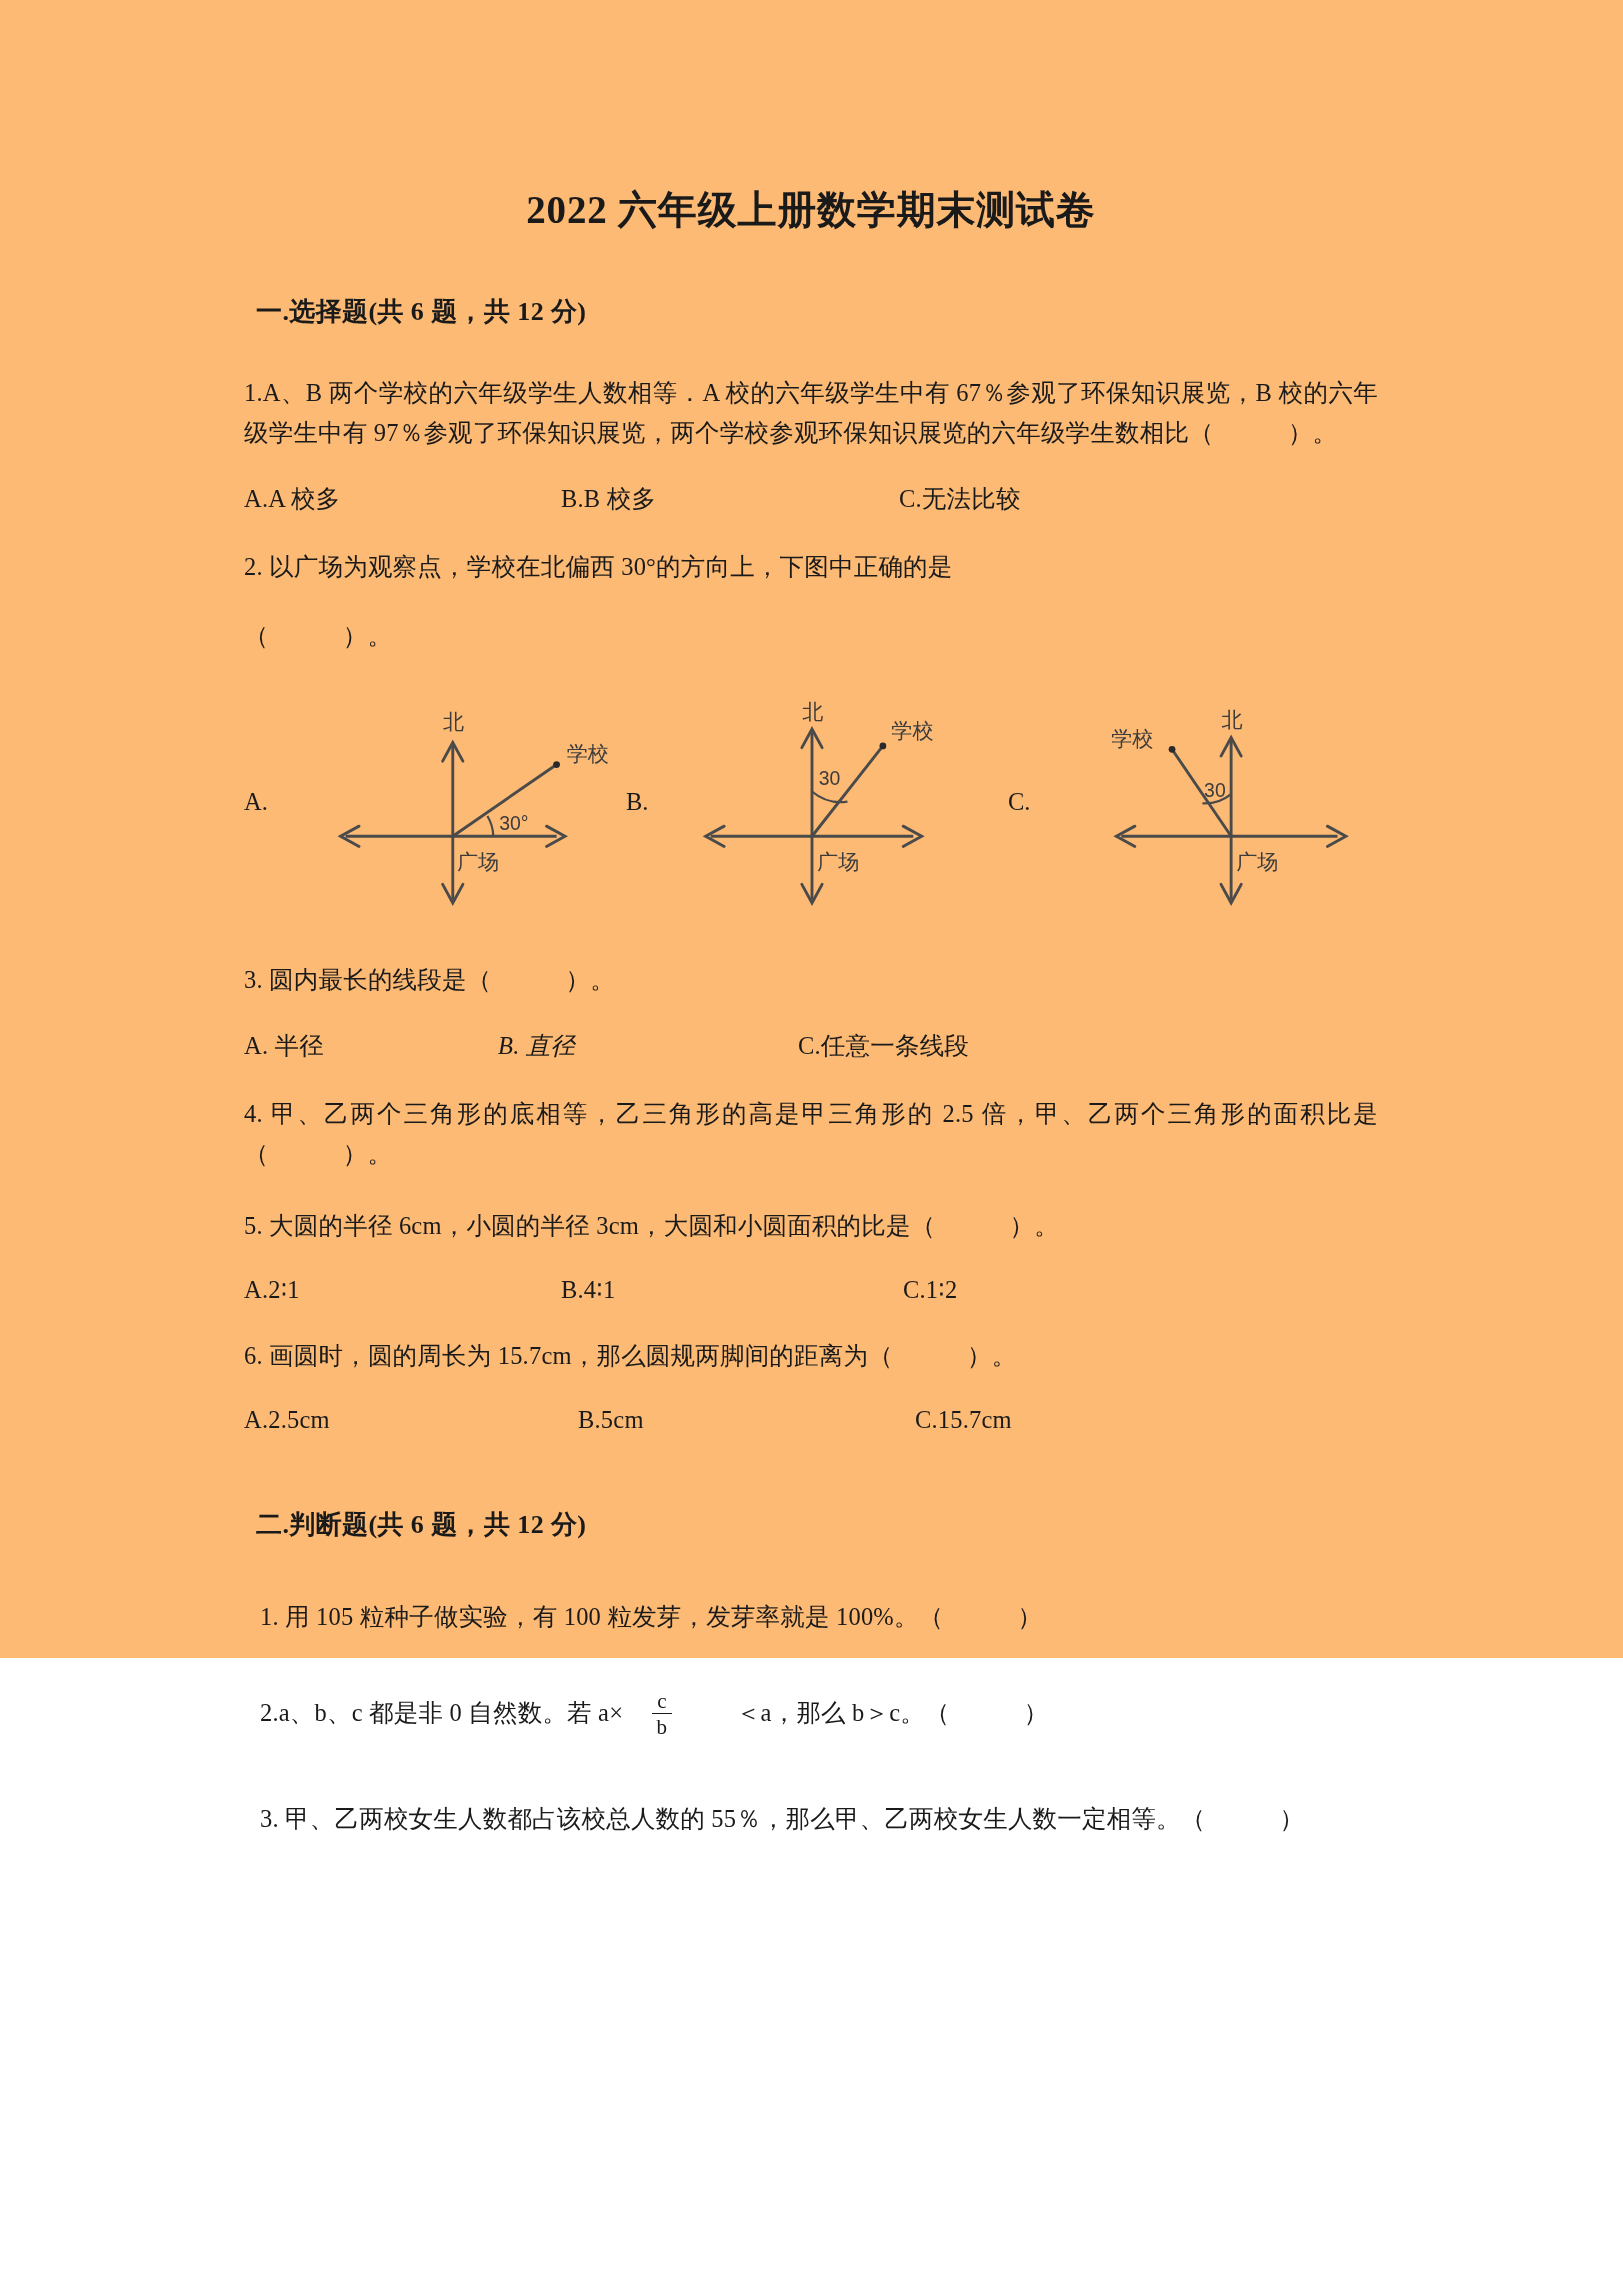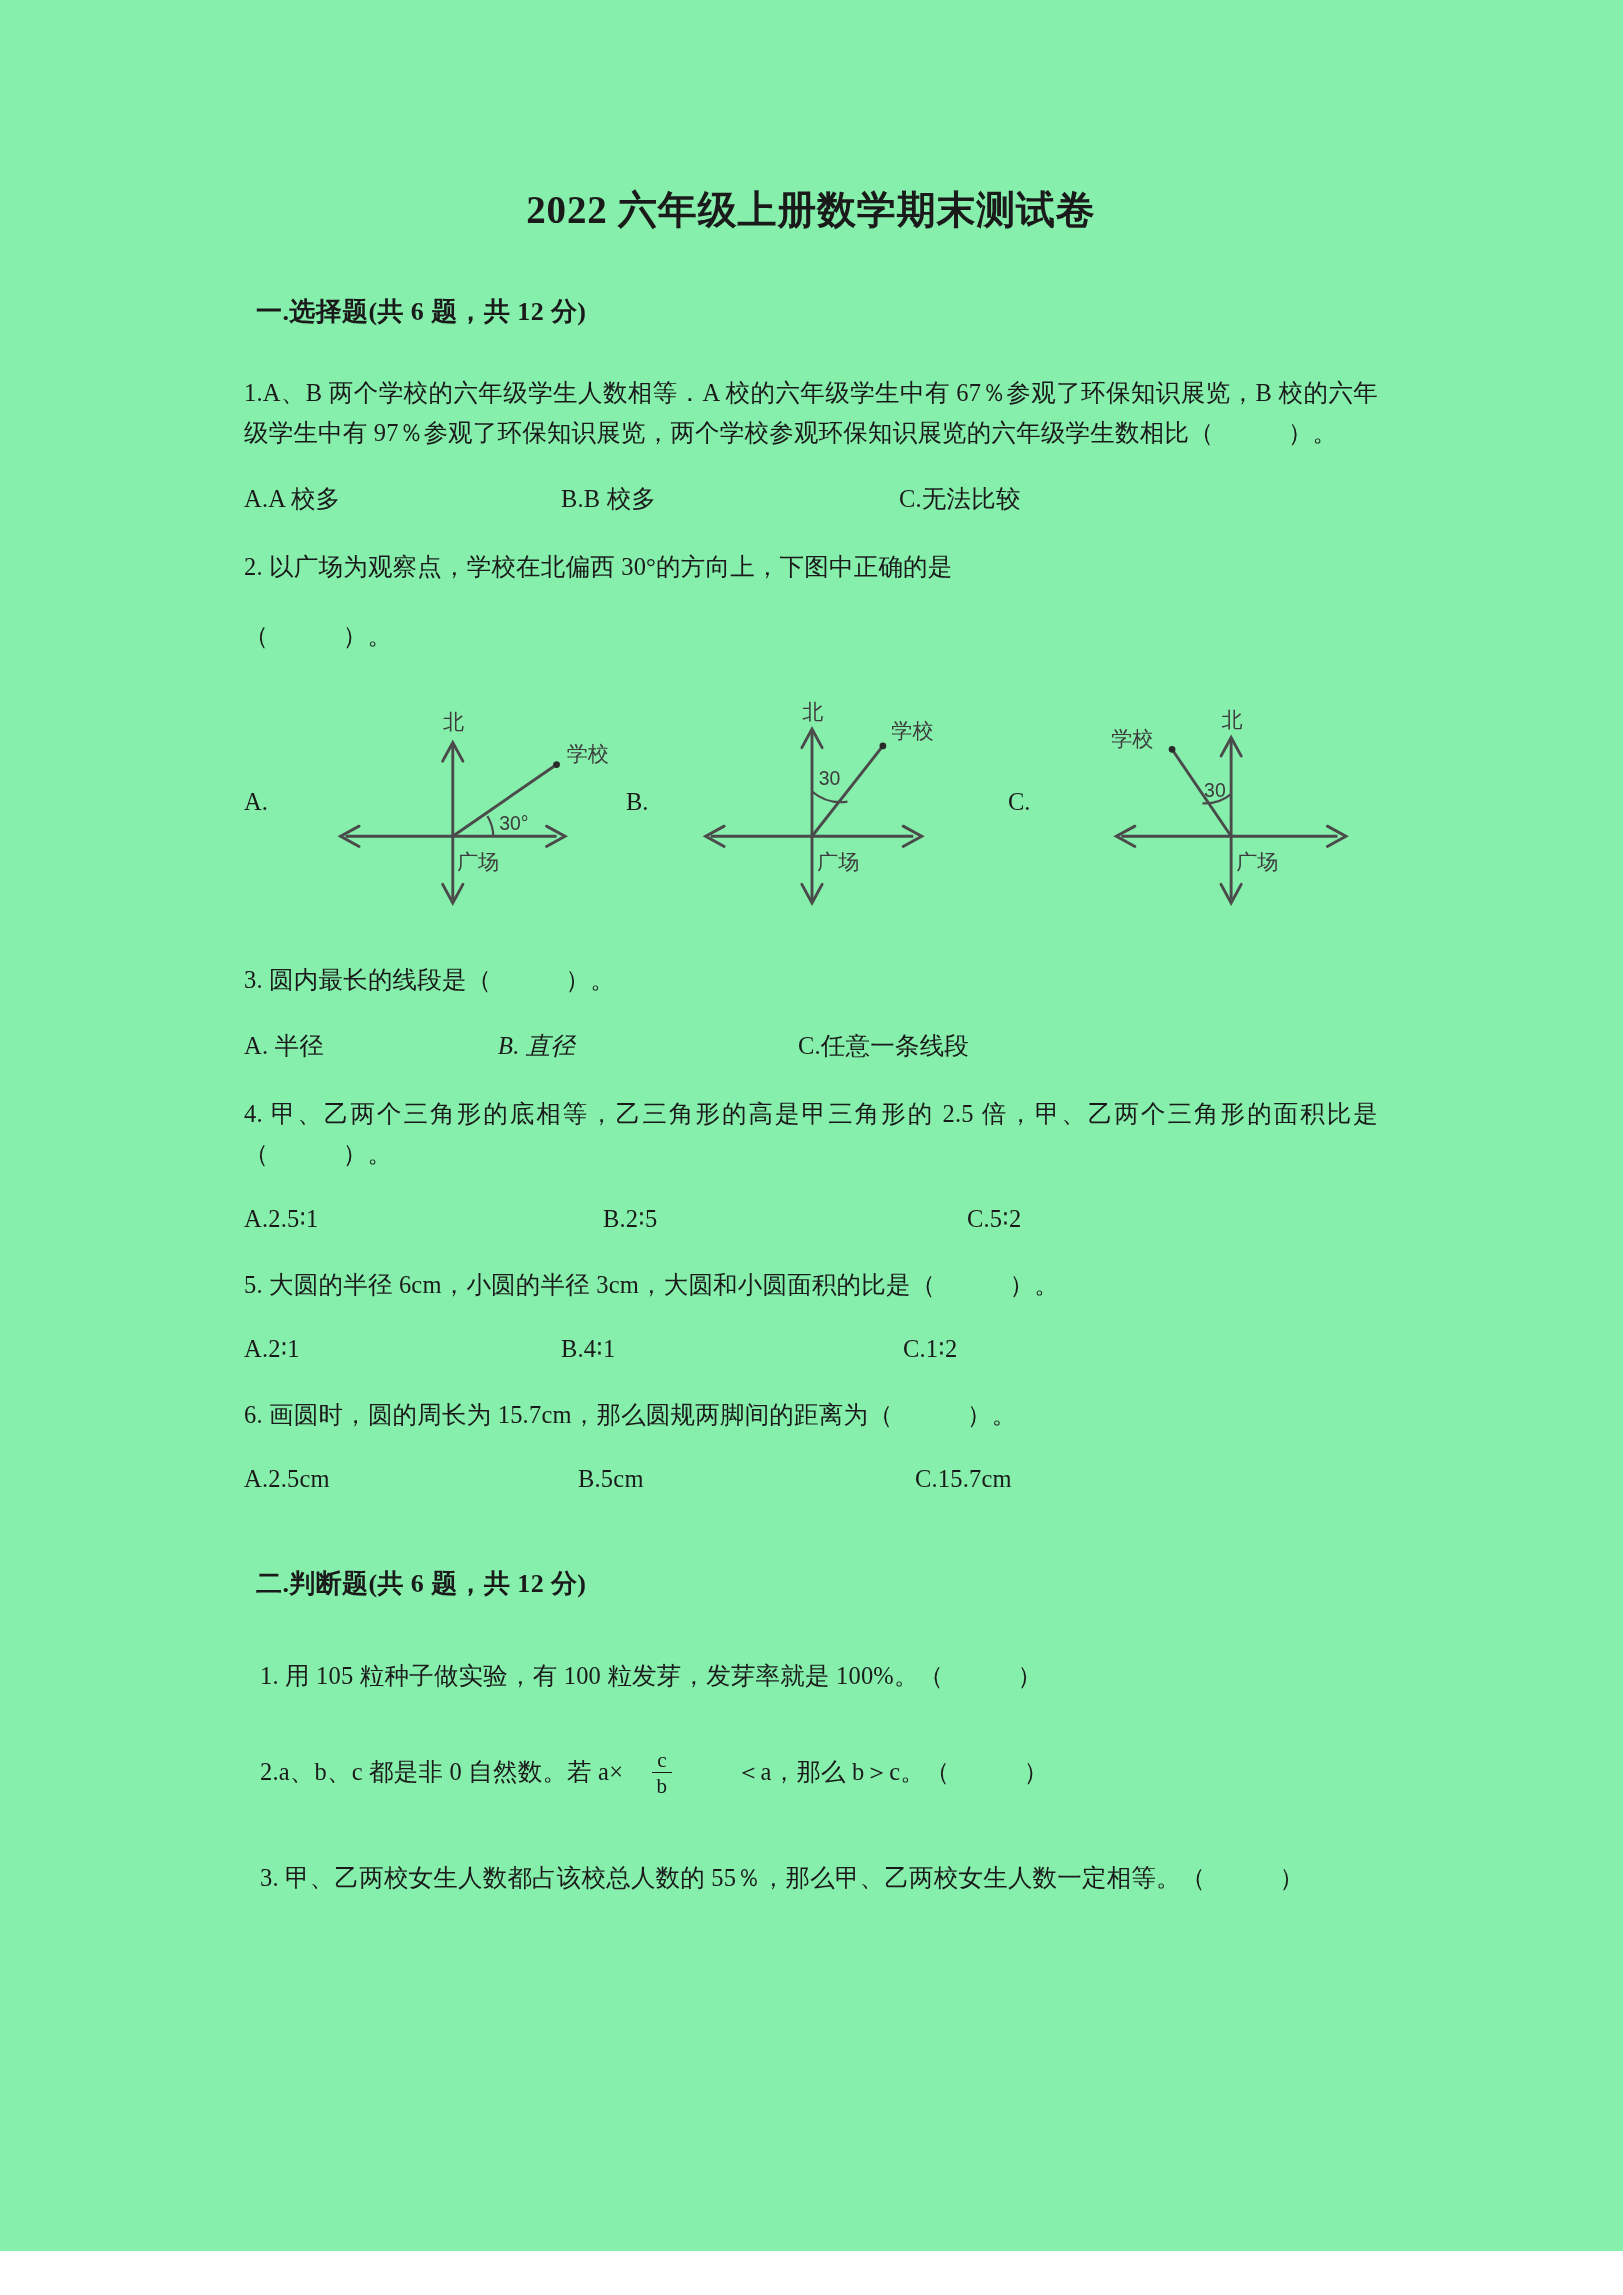--- a/index.html
+++ b/index.html
@@ -12,22 +12,22 @@
     height: 2295px;
     font-family: "Liberation Serif", "DejaVu Serif", serif;
     color: #1a1a1a;
     position: relative;
     overflow: hidden;
   }
   .page {
     position: absolute;
     left: 0; top: 0;
     width: 1623px;
-    height: 2251px;
-    background: #86efac;
+    height: 1658px;
+    background: #fdba74;
     box-sizing: border-box;
     padding: 0 245px 0 244px;
   }
   .doc-title {
     text-align: center;
     font-size: 39px;
     font-weight: bold;
     letter-spacing: 0.8px;
     margin: 0;
     padding-top: 188px;
@@ -205,25 +205,20 @@
   </div>
 
   <div class="q" style="padding-top:52px">3. 圆内最长的线段是（　　　）。</div>
   <div class="opts w2">
     <span class="opt">A. 半径</span>
     <span class="opt">B. 直径</span>
     <span class="opt">C.任意一条线段</span>
   </div>
 
   <div class="q">4. 甲、乙两个三角形的底相等，乙三角形的高是甲三角形的 2.5 倍，甲、乙两个三角形的面积比是（　　　）。</div>
-  <div class="opts w3">
-    <span class="opt">A.2.5∶1</span>
-    <span class="opt">B.2∶5</span>
-    <span class="opt">C.5∶2</span>
-  </div>
 
   <div class="q">5. 大圆的半径 6cm，小圆的半径 3cm，大圆和小圆面积的比是（　　　）。</div>
   <div class="opts w4">
     <span class="opt">A.2∶1</span>
     <span class="opt">B.4∶1</span>
     <span class="opt">C.1∶2</span>
   </div>
 
   <div class="q">6. 画圆时，圆的周长为 15.7cm，那么圆规两脚间的距离为（　　　）。</div>
   <div class="opts w5">

